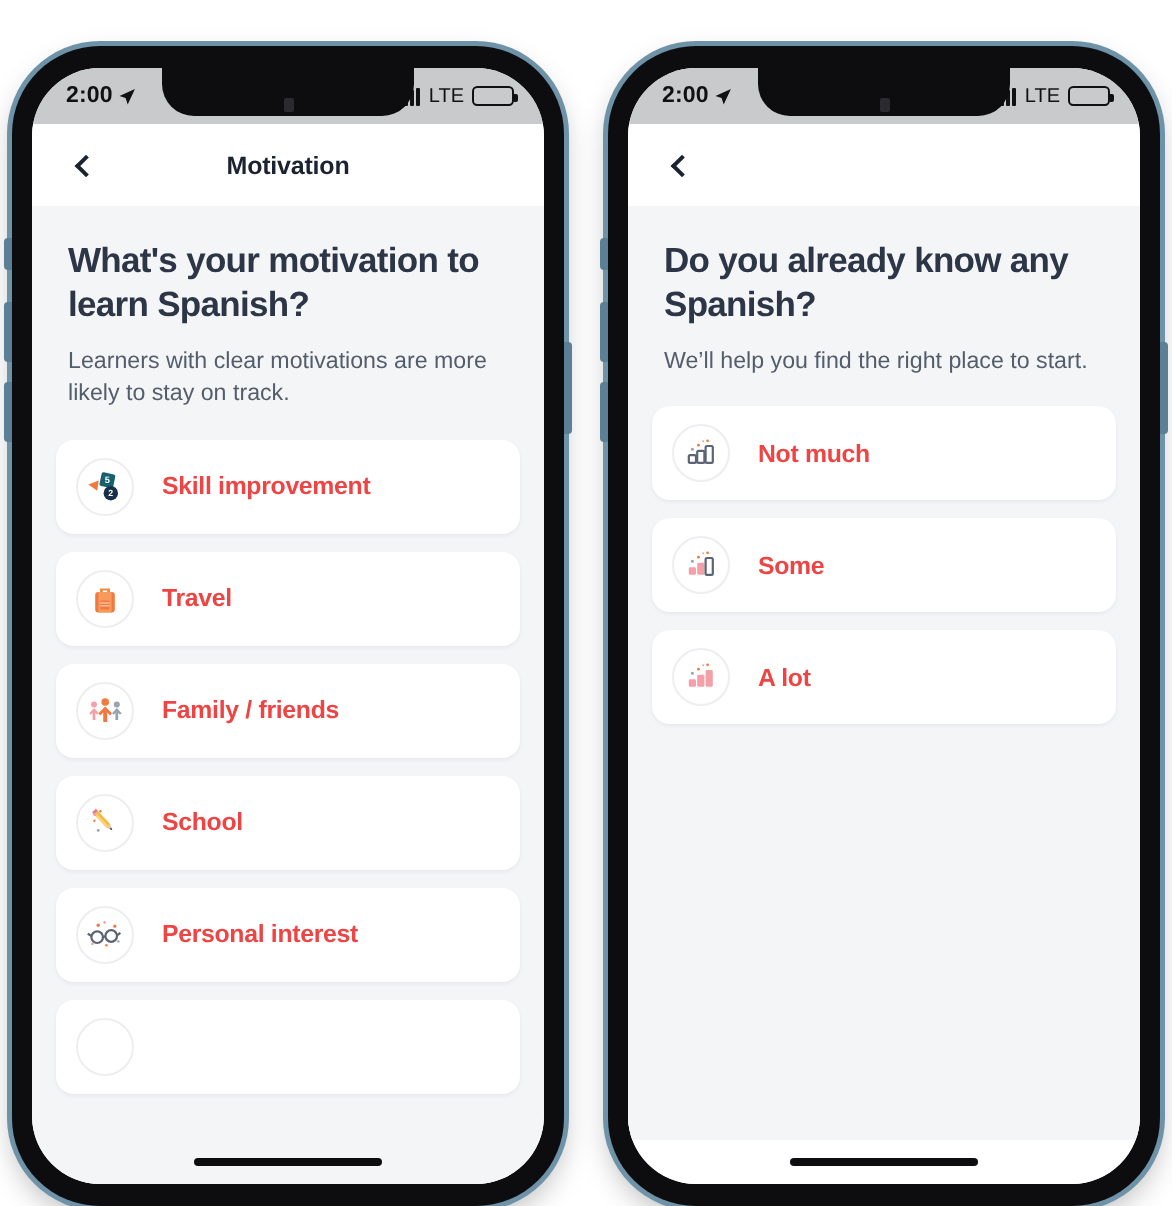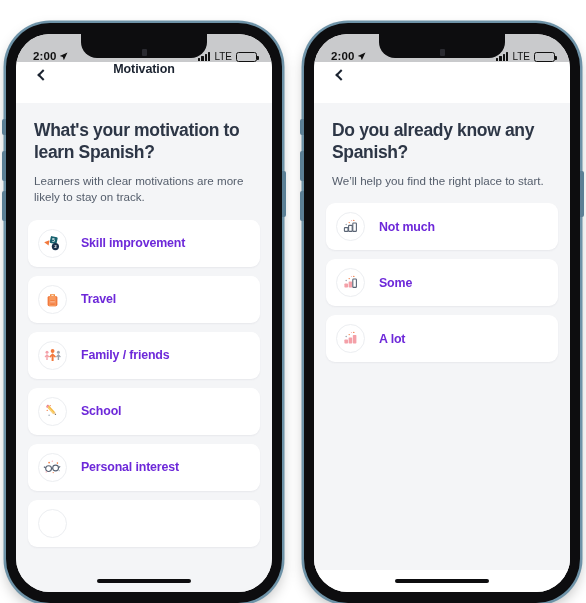--- a/index.html
+++ b/index.html
@@ -77,21 +77,21 @@
     width: 5px; height: 7px;
     background: #2a2a30;
     border-radius: 1px;
   }
 
   
   .statusbar {
     height: 28px;
     background: #c9cacc;
     display: flex;
-    align-items: flex-end;
+    align-items: center;
     justify-content: space-between;
     padding: 0 15px 0 17px;
     flex: 0 0 auto;
     position: relative;
     z-index: 5;
   }
   .clock {
     font-size: 11.5px;
     font-weight: bold;
     color: #111;
@@ -122,20 +122,21 @@
     content:""; position:absolute; right:-3px; top:3px;
     width:1.8px; height:4px; background:#111; border-radius:0 1px 1px 0;
   }
   .battery-fill { height: 100%; background: #111; border-radius: 1px; width: 85%; }
 
   
   .navbar {
     height: 41px;
     background: #ffffff;
     display: flex;
+    align-items: center;
     position: relative;
     flex: 0 0 auto;
   }
   .back-btn {
     position: absolute;
     left: 12px;
     width: 26px; height: 26px;
     display: flex; align-items: center; justify-content: center;
     cursor: pointer;
   }
@@ -196,21 +197,21 @@
     background: #ffffff;
     border: 1px solid #eceef1;
     display: flex; align-items: center; justify-content: center;
     flex: 0 0 auto;
   }
   .opt-icon svg { display: block; }
   .opt-label {
     margin-left: 14px;
     font-size: 12.4px;
     font-weight: bold;
-    color: #6d28d9;
+    color: #ef4444;
     letter-spacing: -0.15px;
   }
 
   
   .home-bar-wrap {
     height: 22px;
     background: #f4f5f7;
     display: flex;
     align-items: center;
     justify-content: center;

